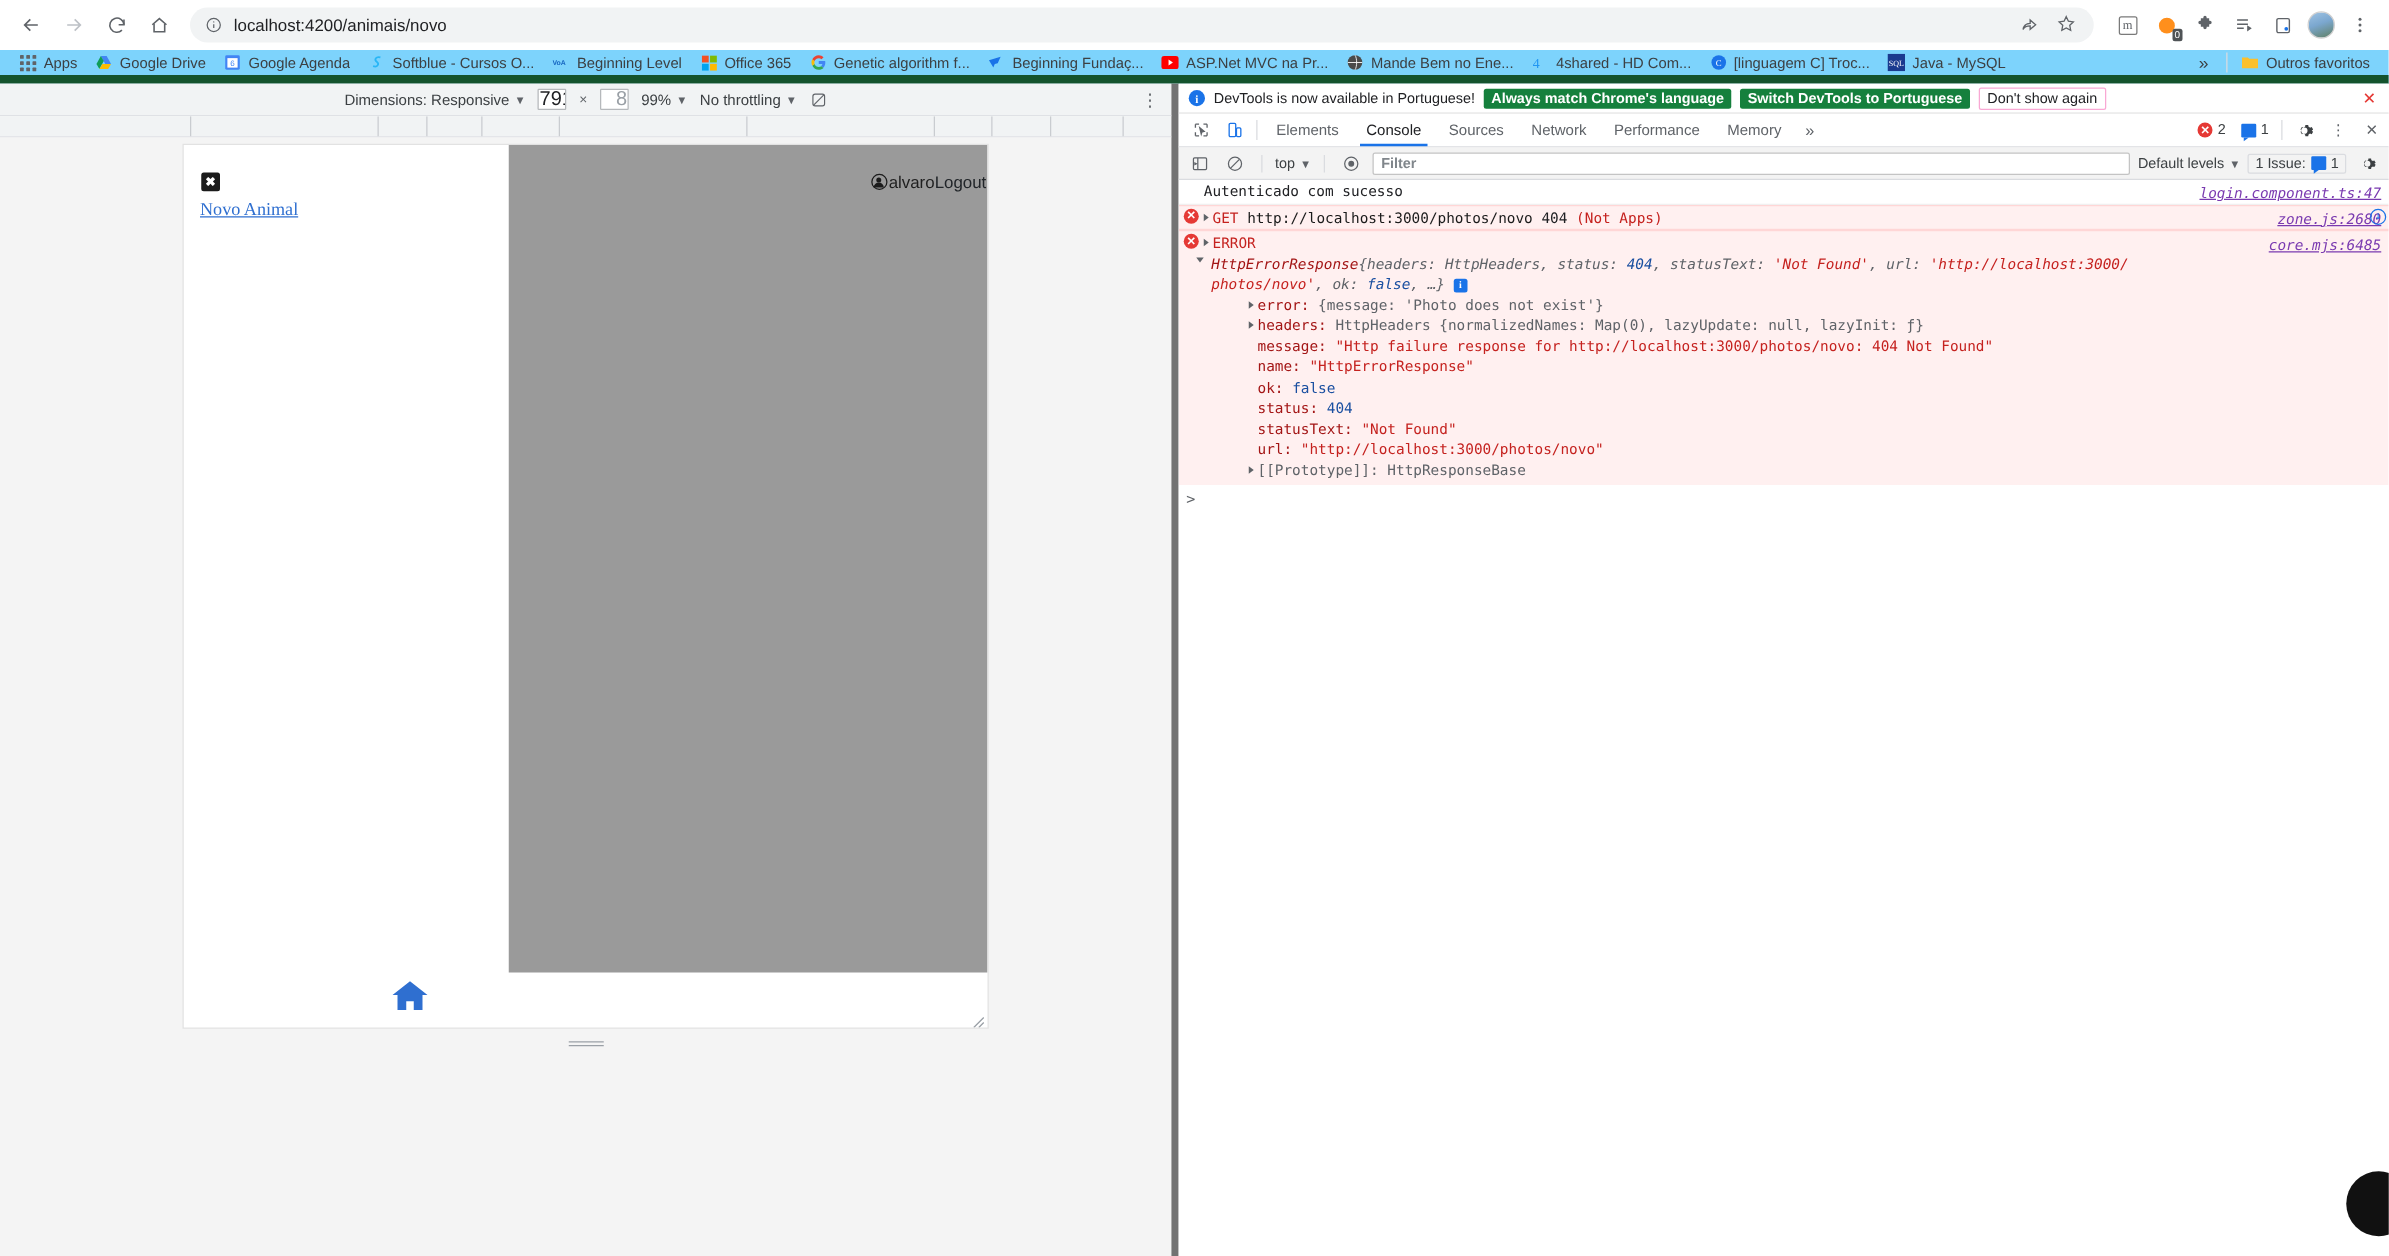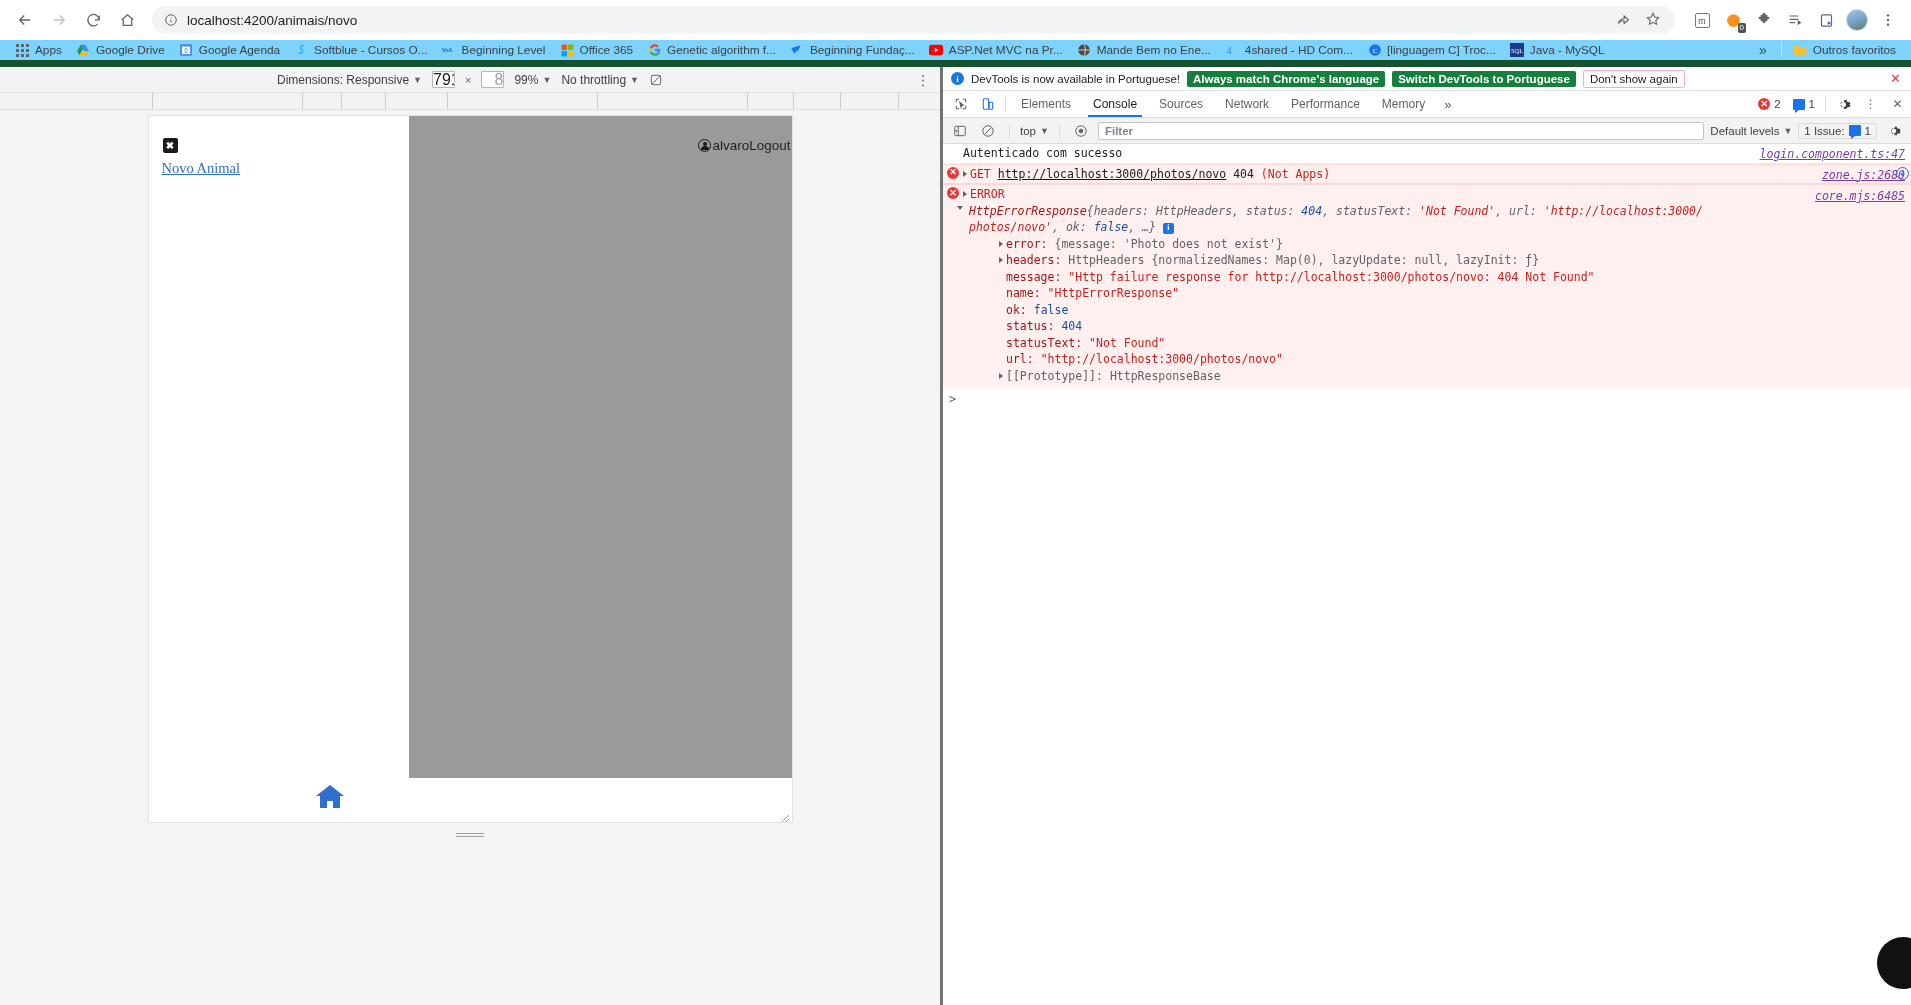--- a/index.html
+++ b/index.html
@@ -61,21 +61,21 @@
   .bm-spacer { flex: 1 1 auto; }
   .bm-more { padding: 0 10px; color:#3c4043; font-size: 14px;}
   .bm-sep { width:1px; height:16px; background:#dadce0; margin:0 4px;}
 
   
   .main { flex: 1 1 auto; display: flex; min-height: 0; }
 
   
   .page-side {
     width: 943px; flex: 0 0 943px; display: flex; flex-direction: column;
-    background: #ffffff; border-right: 3px solid #737373; min-width: 0;
+    background: #ffffff; border-right: 6px solid #737373; min-width: 0;
   }
   .device-toolbar {
     height: 26px; flex: 0 0 26px; background: #f1f3f4; border-bottom: 1px solid #dfe1e5;
     display: flex; align-items: center; justify-content: center; gap: 10px;
     font-size: 12px; color: #3c4043; position: relative;
   }
   .dt-item { display: flex; align-items: center; gap: 4px; }
   .dt-caret { font-size: 9px; color: #5f6368; }
   .dt-input {
     width: 23px; height: 17px; border: 1px solid #b5b8bb; background: #fff;
@@ -699,21 +699,21 @@
           </div>
           <a class="c-src">login.component.ts:47</a>
         </div>
 
         <div class="c-row err">
           <div class="c-gutter">
               <span class="x-ico">✕</span>
             </div>
           <div class="c-main">
             <span class="tri"></span><span class="red">GET</span>
-            <a style="color:#1a1a1a;text-decoration:underline">http://localhost:3000/photos/novo</a>
+            <a style="color:#1a1a1a;">http://localhost:3000/photos/novo</a>
             <span>404</span>
             <span class="red">(Not Apps)</span>
           </div>
           <a class="c-src purple">zone.js:2680</a>
           <span class="circ-arrow" style="position:absolute;right:2px;top:2px;">↓</span>
         </div>
 
         <div class="c-row err" style="display:block;border-bottom:none;">
           <div style="display:flex;position:relative;">
             <div class="c-gutter">

